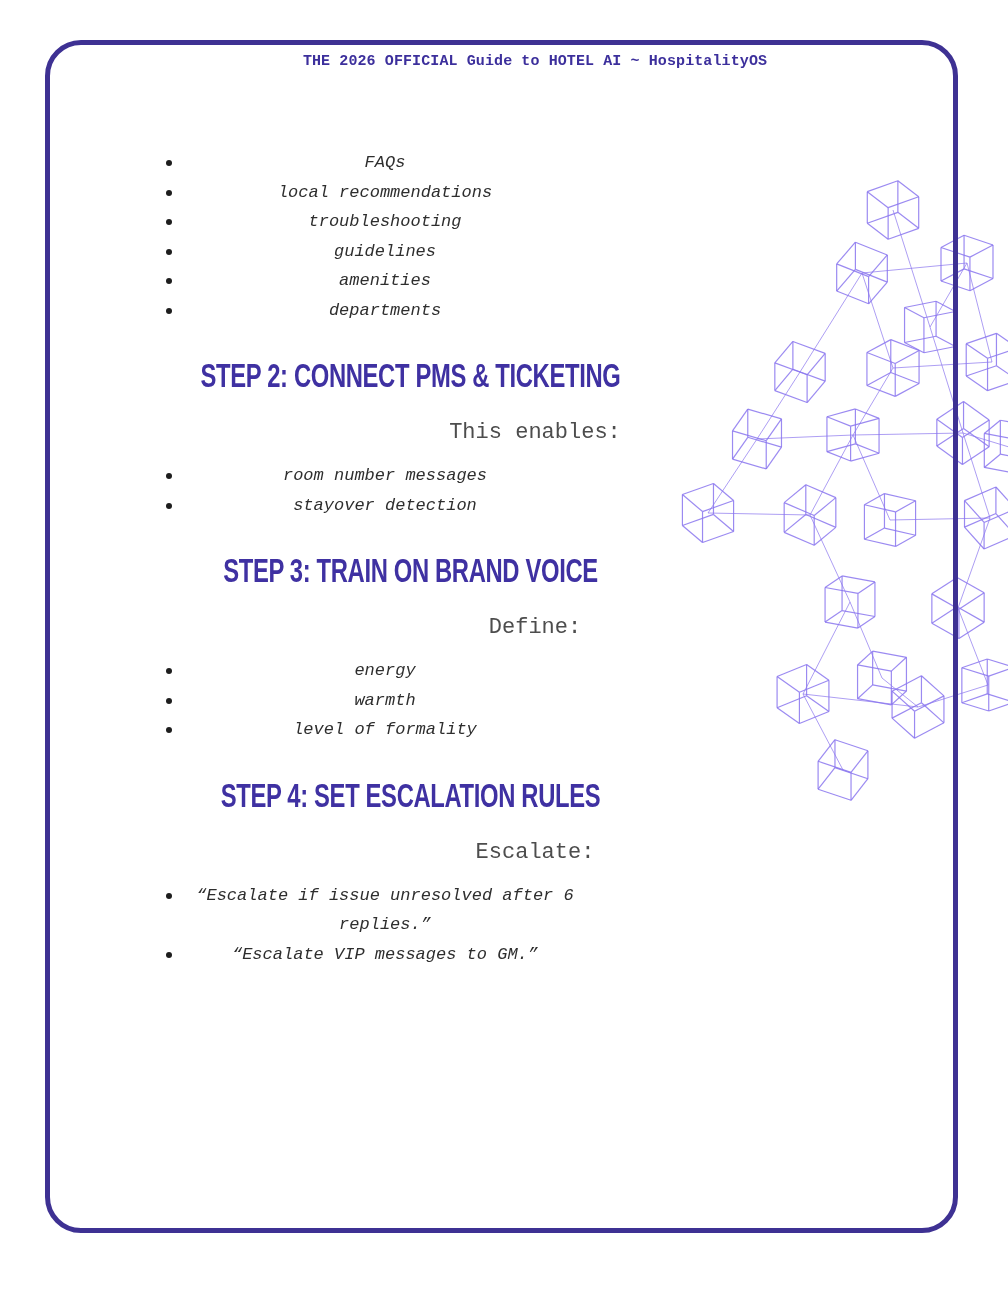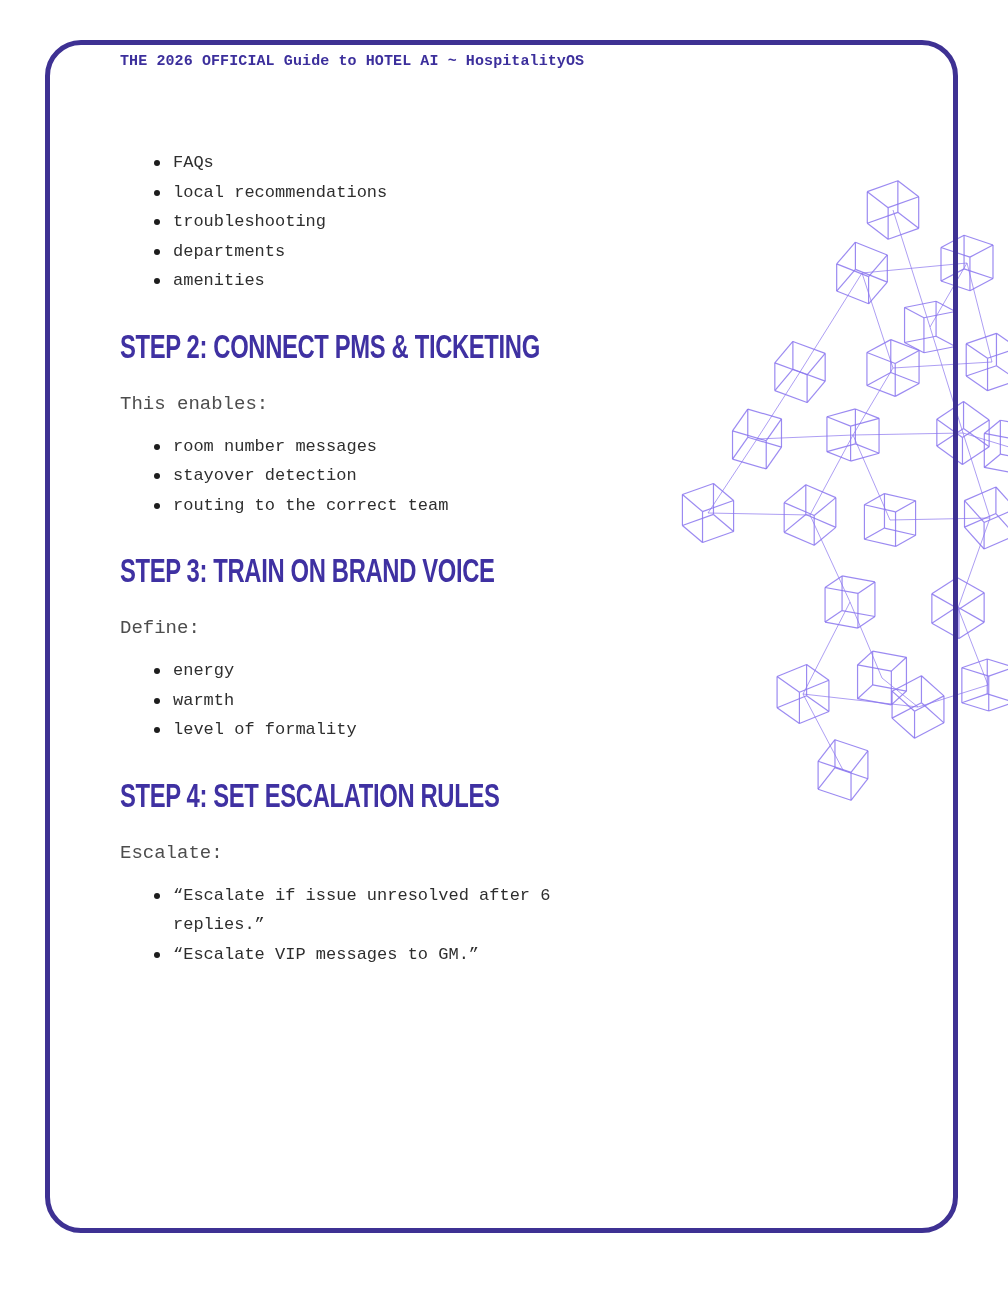--- a/index.html
+++ b/index.html
@@ -36,35 +36,37 @@
   }
 
   
   .content {
     position: absolute;
     left: 45px; top: 40px;
     width: 913px;
     padding: 13px 8px 0 75px;
     box-sizing: border-box;
     z-index: 2;
+    text-align: center;
   }
 
   .doc-header {
     font-family: "Liberation Mono", monospace;
     font-weight: 700;
     font-size: 15px;
     letter-spacing: 0.1px;
     color: #3c2f9c;
     margin: 0 0 78px 0;
   }
 
   ul.doc-list {
     list-style: none;
-    margin: 0;
+    margin: 12px;
     padding: 0;
+    font-style: italic;
   }
   ul.doc-list li {
     position: relative;
     padding-left: 53px;
     max-width: 400px;
     font-size: 17px;
     line-height: 29.5px;
     color: #2e2e2e;
   }
   ul.doc-list li::before {
@@ -85,21 +87,21 @@
     line-height: 36px;
     letter-spacing: -0.5px;
     color: #3f31a2;
     margin: 32px 0 29px 0;
     transform: scaleX(0.70);
     transform-origin: left center;
     white-space: nowrap;
   }
 
   .section-intro {
-    font-size: 19px;
+    font-size: 22px;
     line-height: 22px;
     color: #4d4d4d;
     margin: 0 0 17px 0;
   }
 </style>
 </head>
 <body>
 
 <svg id="deco" viewBox="0 0 1008 1304" xmlns="http://www.w3.org/2000/svg">
     <line x1="893" y1="210" x2="930" y2="327" stroke="#8a75ee" stroke-width="1" stroke-opacity="0.7"></line>
@@ -399,31 +401,31 @@
 <div class="page-frame"></div>
 
 <div class="content">
 
   <div class="doc-header">THE 2026 OFFICIAL Guide to HOTEL AI ~ HospitalityOS</div>
 
   <ul class="doc-list">
     <li>FAQs</li>
     <li>local recommendations</li>
     <li>troubleshooting</li>
+    <li>guidelines</li>
+    <li>amenities</li>
     <li>departments</li>
-    <li>amenities</li>
   </ul>
 
   <section>
     <h2 class="step-heading">STEP 2: CONNECT PMS &amp; TICKETING</h2>
     <p class="section-intro">This enables:</p>
     <ul class="doc-list">
       <li>room number messages</li>
       <li>stayover detection</li>
-      <li>routing to the correct team</li>
     </ul>
   </section>
 
   <section>
     <h2 class="step-heading">STEP 3: TRAIN ON BRAND VOICE</h2>
     <p class="section-intro">Define:</p>
     <ul class="doc-list">
       <li>energy</li>
       <li>warmth</li>
       <li>level of formality</li>

